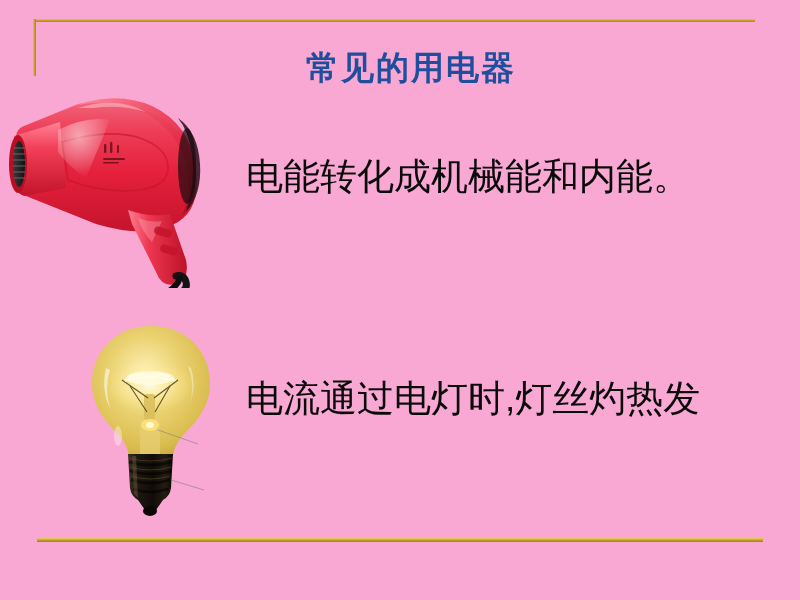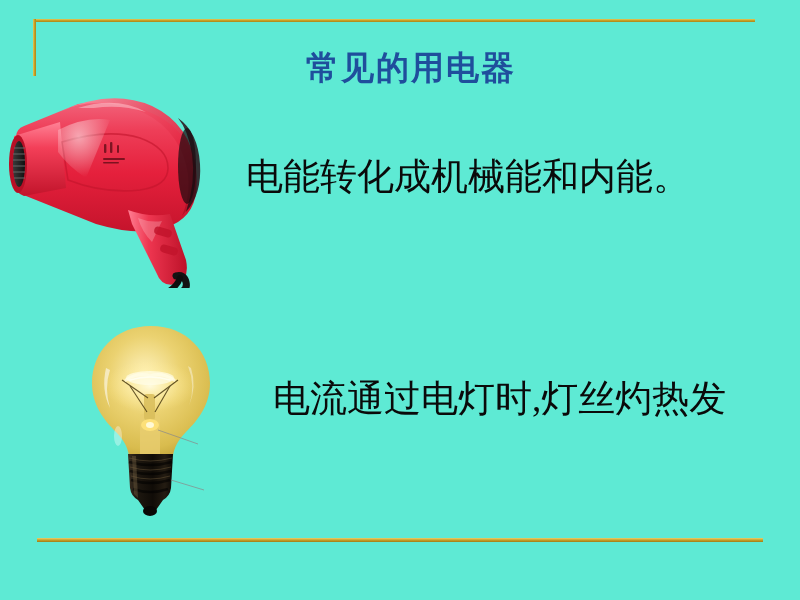--- a/index.html
+++ b/index.html
@@ -10,21 +10,21 @@
     width: 800px;
     height: 600px;
     background: #ffffff;
     font-family: "Liberation Serif", "DejaVu Serif", serif;
     overflow: hidden;
   }
   .slide {
     position: relative;
     width: 800px;
     height: 600px;
-    background: #5eead4;
+    background: #f9a8d4;
   }
 
   
   .rule-top {
     position: absolute;
     left: 33px;
     top: 19px;
     width: 722px;
     height: 3px;
     background: linear-gradient(to bottom, #E8C95A 0%, #C9A227 45%, #A8861C 100%);
@@ -60,35 +60,34 @@
     line-height: 40px;
     font-weight: 600;
     color: #1F4E9C;
     letter-spacing: 2px;
     white-space: nowrap;
   }
 
   
   .body-text {
     position: absolute;
-    font-family: Liberation Serif, serif;
+    font-family: Liberation Sans, sans-serif;
     font-size: 37px;
     line-height: 62px;
     color: #0a0a0a;
     letter-spacing: 0px;
     white-space: nowrap;
   }
   .body-text.para-1 {
     left: 246px;
     top: 146px;
   }
   .body-text.para-2 {
     left: 246px;
     top: 368px;
-    margin-left: 27px;
   }
   .body-text .line { display: block; }
 
   
   .dryer {
     position: absolute;
     left: 0px;
     top: 82px;
     width: 236px;
     height: 206px;

